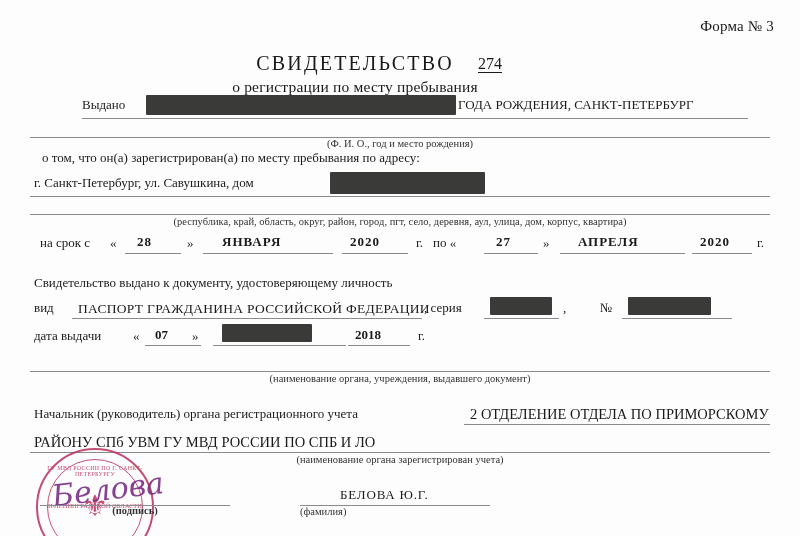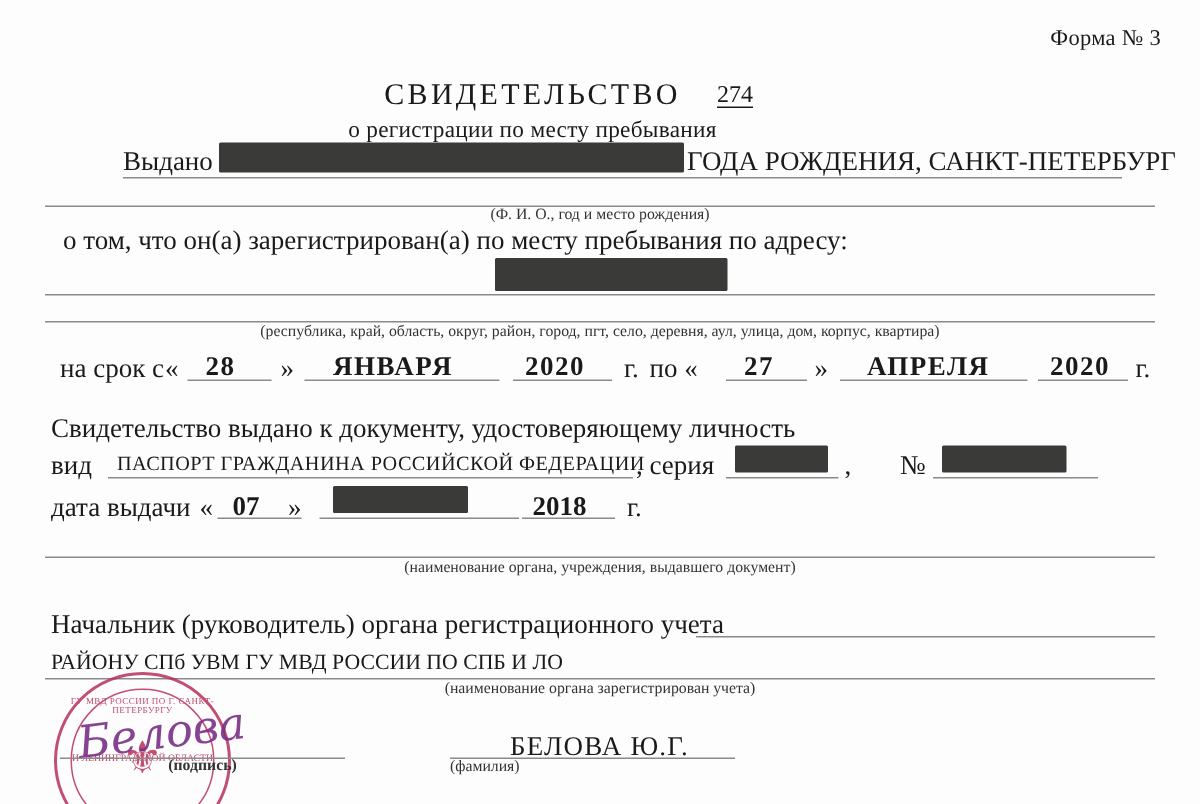--- a/index.html
+++ b/index.html
@@ -60,21 +60,21 @@
     width: 800px;
     text-align: center;
     font-size: 15.5px;
     letter-spacing: 0.2px;
   }
   .subtitle span { position: relative; left: -45px; }
 
   
   .t {
     position: absolute;
-    font-size: 18px;
+    font-size: 13px;
     white-space: nowrap;
   }
   .small {
     position: absolute;
     font-size: 10.5px;
     white-space: nowrap;
     color: #333;
   }
   .line {
     position: absolute;
@@ -172,20 +172,21 @@
 
   <div class="t" style="left:82px; top:97px;">Выдано</div>
   <div class="redact" style="left:146px; top:95px; width:310px; height:20px;"></div>
   <div class="t" style="left:458px; top:97px;">ГОДА РОЖДЕНИЯ, САНКТ-ПЕТЕРБУРГ</div>
   <div class="line" style="left:82px; top:118px; width:666px;"></div>
 
   <div class="line" style="left:30px; top:137px; width:740px;"></div>
   <div class="small" style="left:0; top:138px; width:800px; text-align:center;">(Ф. И. О., год и место рождения)</div>
 
   <div class="t" style="left:42px; top:150px;">о том, что он(а) зарегистрирован(а) по месту пребывания по адресу:</div>
+  <div class="t" style="left:34px; top:175px;">г. Санкт-Петербург, ул. Савушкина, дом</div>
   <div class="redact" style="left:330px; top:172px; width:155px; height:22px;"></div>
   <div class="line" style="left:30px; top:196px; width:740px;"></div>
   <div class="line" style="left:30px; top:214px; width:740px;"></div>
   <div class="small" style="left:0; top:216px; width:800px; text-align:center;">(республика, край, область, округ, район, город, пгт, село, деревня, аул, улица, дом, корпус, квартира)</div>
 
   <div class="t" style="left:40px; top:235px;">на срок с</div>
   <div class="t" style="left:110px; top:235px;">«</div>
   <div class="t" style="left:137px; top:234px; font-weight:bold; letter-spacing:1px;">28</div>
   <div class="line" style="left:125px; top:253px; width:56px;"></div>
   <div class="t" style="left:187px; top:235px;">»</div>
@@ -225,20 +226,21 @@
   <div class="redact" style="left:222px; top:324px; width:90px; height:18px;"></div>
   <div class="line" style="left:213px; top:345px; width:133px;"></div>
   <div class="t" style="left:355px; top:327px; font-weight:bold;">2018</div>
   <div class="line" style="left:348px; top:345px; width:62px;"></div>
   <div class="t" style="left:418px; top:328px;">г.</div>
 
   <div class="line" style="left:30px; top:371px; width:740px;"></div>
   <div class="small" style="left:0; top:373px; width:800px; text-align:center;">(наименование органа, учреждения, выдавшего документ)</div>
 
   <div class="t" style="left:34px; top:406px;">Начальник (руководитель) органа регистрационного учета</div>
+  <div class="t" style="left:470px; top:406px; font-size:14.5px;">2 ОТДЕЛЕНИЕ ОТДЕЛА  ПО ПРИМОРСКОМУ</div>
   <div class="line" style="left:464px; top:424px; width:306px;"></div>
   <div class="t" style="left:34px; top:434px; font-size:14.5px;">РАЙОНУ СПб УВМ  ГУ  МВД  РОССИИ  ПО СПБ  И  ЛО</div>
   <div class="line" style="left:30px; top:452px; width:740px;"></div>
   <div class="small" style="left:0; top:454px; width:800px; text-align:center;">(наименование органа зарегистрирован учета)</div>
 
   <div class="seal">
     <div class="seal-text-top">ГУ МВД РОССИИ ПО Г. САНКТ-ПЕТЕРБУРГУ</div>
     <div class="seal-mid">И ЛЕНИНГРАДСКОЙ ОБЛАСТИ</div>
     <div class="seal-center">⚜</div>
 

